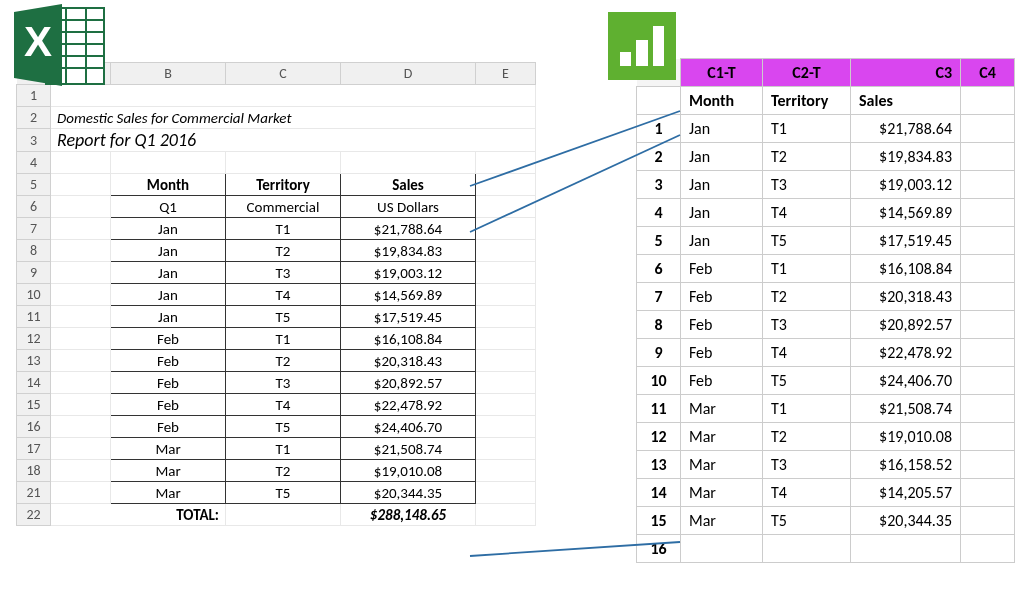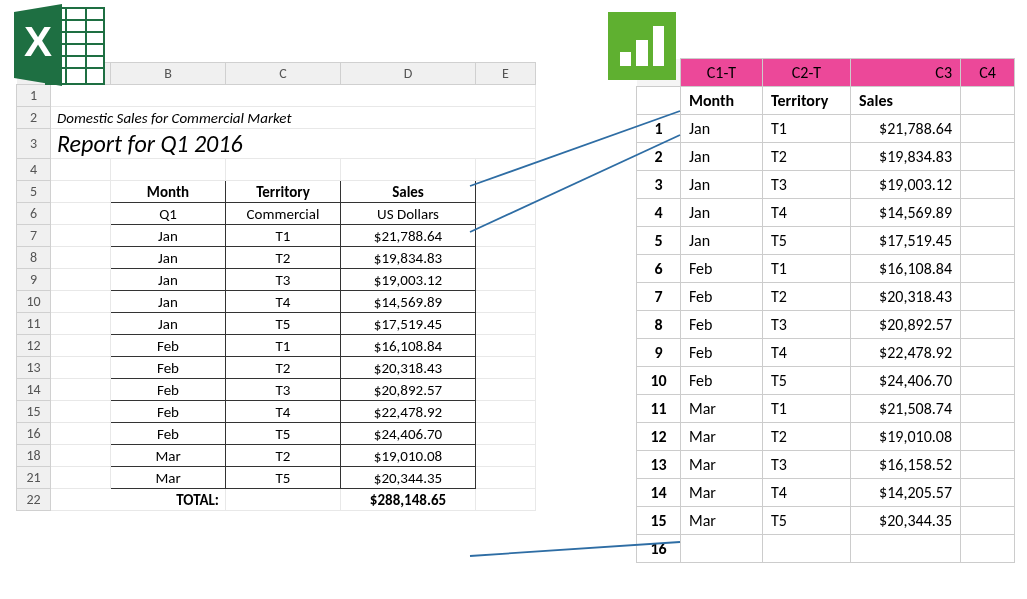--- a/index.html
+++ b/index.html
@@ -93,20 +93,21 @@
   }
   .left-sheet .total-label {
     font-weight: bold;
     text-align: right;
     font-size: 18px;
   }
   .left-sheet .total-val {
     font-weight: bold;
     text-align: center;
     font-size: 18px;
+    font-style: italic;
   }
   .wA { width: 60px; }
   .wB { width: 115px; }
   .wC { width: 115px; }
   .wD { width: 135px; }
   .wE { width: 60px; }
   
   .right-sheet {
     position: absolute;
     top: 58px;
@@ -120,22 +121,22 @@
     border: 1px solid #ccc;
     padding: 4px 8px;
     height: 25px;
   }
   .right-sheet .corner {
     background: #f5f5f5;
     border-top: none;
     border-left: none;
   }
   .right-sheet .col-h {
-    background: #ec4899;
-    font-weight: normal;
+    background: #d946ef;
+    font-weight: bold;
     text-align: center;
   }
   .right-sheet .row-h {
     background: #fff;
     font-weight: bold;
     text-align: center;
     width: 44px;
   }
   .right-sheet .subh {
     font-weight: bold;
@@ -208,21 +209,21 @@
       <tr>
             <td class="row-head">1</td>
             <td class="cell" colspan="5"></td>
           </tr>
       <tr>
             <td class="row-head">2</td>
         <td class="cell title-cell" colspan="5">Domestic Sales for Commercial Market</td>
           </tr>
       <tr>
             <td class="row-head">3</td>
-        <td class="cell title-cell" colspan="5" style="font-size:24px">Report for Q1 2016</td>
+        <td class="cell title-cell" colspan="5" style="font-size:18px">Report for Q1 2016</td>
           </tr>
       <tr>
             <td class="row-head">4</td>
             <td class="cell"></td>
             <td class="cell"></td>
             <td class="cell"></td>
             <td class="cell"></td>
             <td class="cell"></td>
           </tr>
       <tr>
@@ -315,20 +316,28 @@
             <td class="cell data-bdr">T4</td>
             <td class="cell data-bdr">$22,478.92</td>
             <td class="cell"></td>
           </tr>
           <tr>
             <td class="row-head">16</td>
             <td class="cell"></td>
             <td class="cell data-bdr">Feb</td>
             <td class="cell data-bdr">T5</td>
             <td class="cell data-bdr">$24,406.70</td>
+            <td class="cell"></td>
+          </tr>
+          <tr>
+            <td class="row-head">17</td>
+            <td class="cell"></td>
+            <td class="cell data-bdr">Mar</td>
+            <td class="cell data-bdr">T1</td>
+            <td class="cell data-bdr">$21,508.74</td>
             <td class="cell"></td>
           </tr>
           <tr>
             <td class="row-head">18</td>
             <td class="cell"></td>
             <td class="cell data-bdr">Mar</td>
             <td class="cell data-bdr">T2</td>
             <td class="cell data-bdr">$19,010.08</td>
             <td class="cell"></td>
           </tr>

